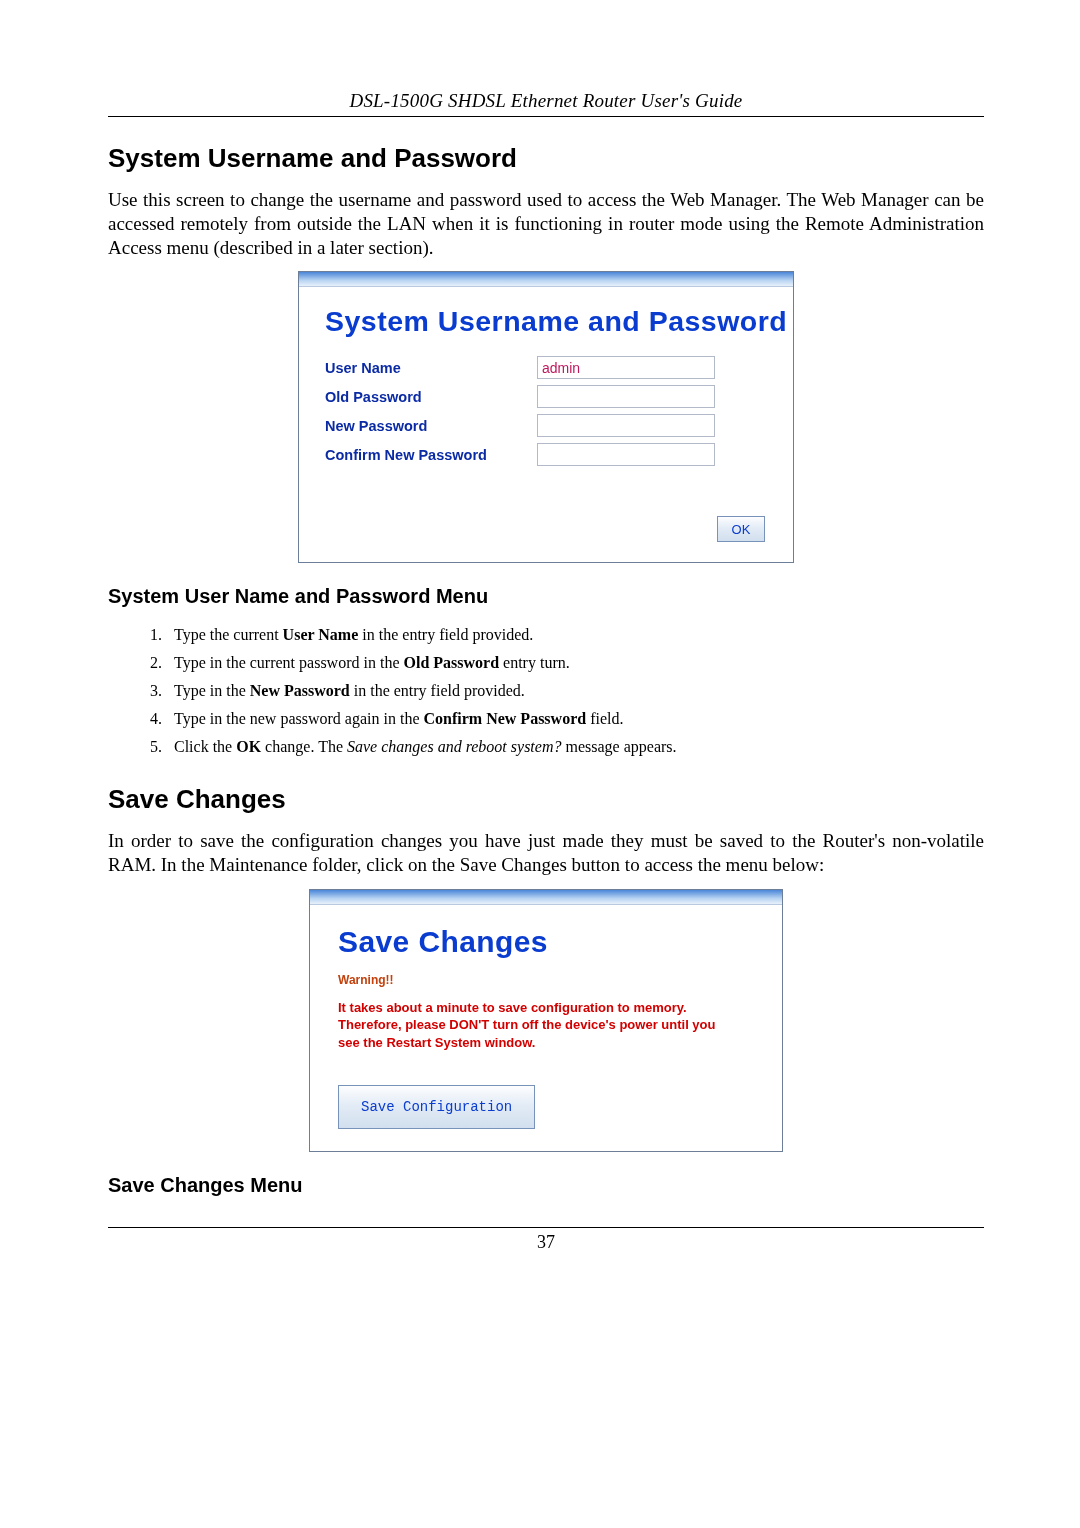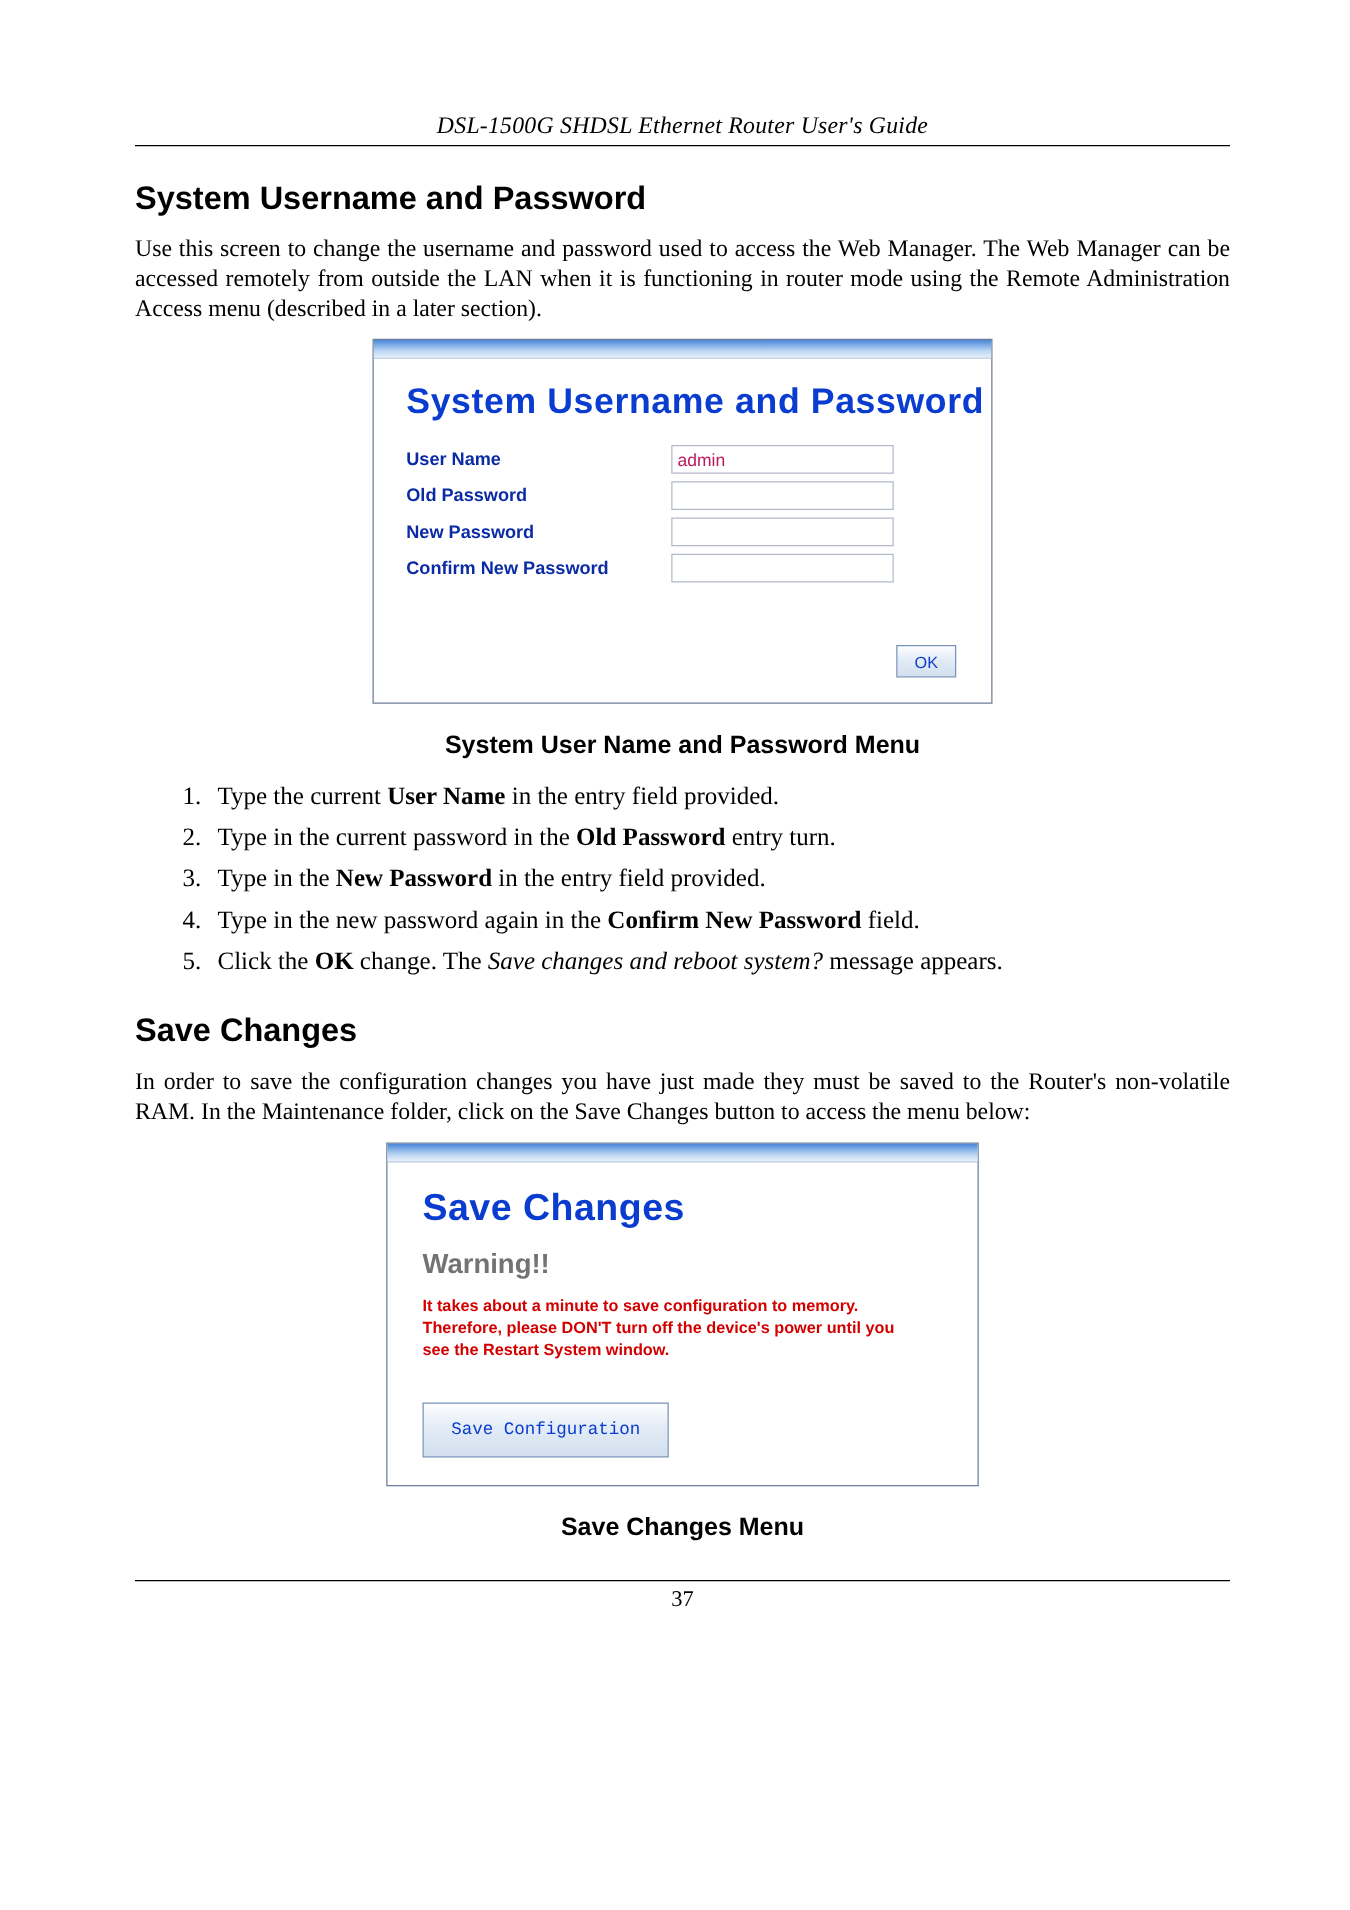--- a/index.html
+++ b/index.html
@@ -108,44 +108,43 @@
     background: linear-gradient(to bottom, #fdfdfe, #e3ecf6 45%, #d2dfee);
     font-family: Verdana, Arial, sans-serif;
     font-size: 13px;
     color: #0a3ccf;
     padding: 0;
   }
   .caption {
     font-family: Arial, Helvetica, sans-serif;
     font-weight: bold;
     font-size: 20px;
-    text-align: center;
     margin: 22px 0 18px 0;
   }
   ol.steps {
     margin: 0;
     padding: 0 0 0 58px;
-    font-size: 20px;
+    font-size: 16px;
   }
   ol.steps li {
     padding-left: 8px;
     margin-bottom: 10px;
   }
   .italic { font-style: italic; }
   .bold { font-weight: bold; }
   .router-panel2 {
     border: 1px solid #6d7e98;
     width: 472px;
     background: #fff;
   }
   .warning-head {
-    color: #737373;
-    font-family: Verdana, Arial, sans-serif;
-    font-weight: bold;
-    font-size: 22px;
+    color: #c2410c;
+    font-family: Verdana, Arial, sans-serif;
+    font-weight: bold;
+    font-size: 12px;
     margin-bottom: 12px;
   }
   .warning-text {
     color: #d30000;
     font-family: Verdana, Arial, sans-serif;
     font-weight: bold;
     font-size: 13px;
     line-height: 1.35;
     margin-bottom: 34px;
     max-width: 400px;

